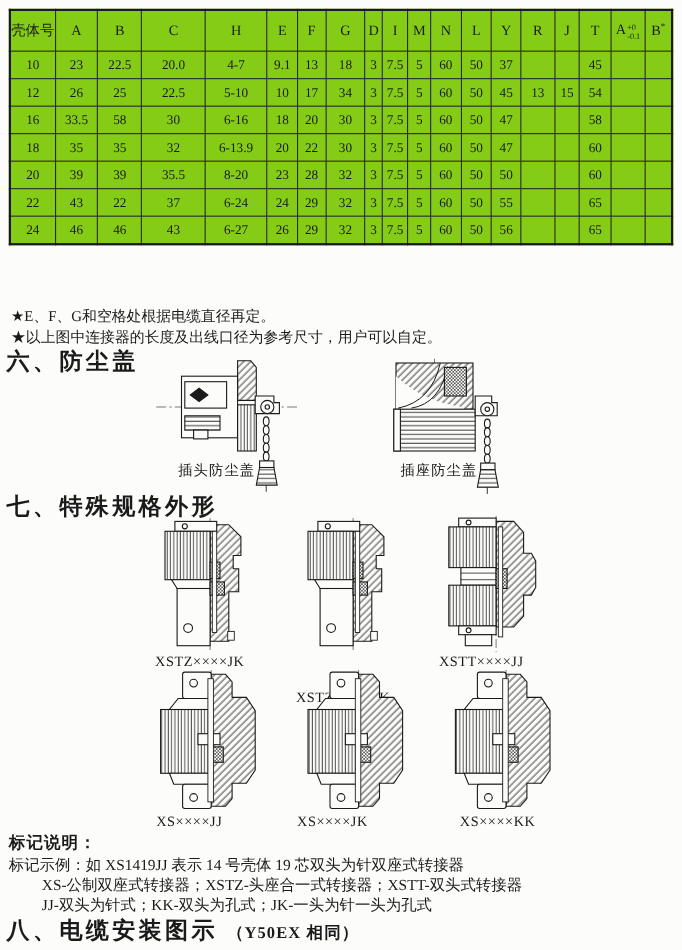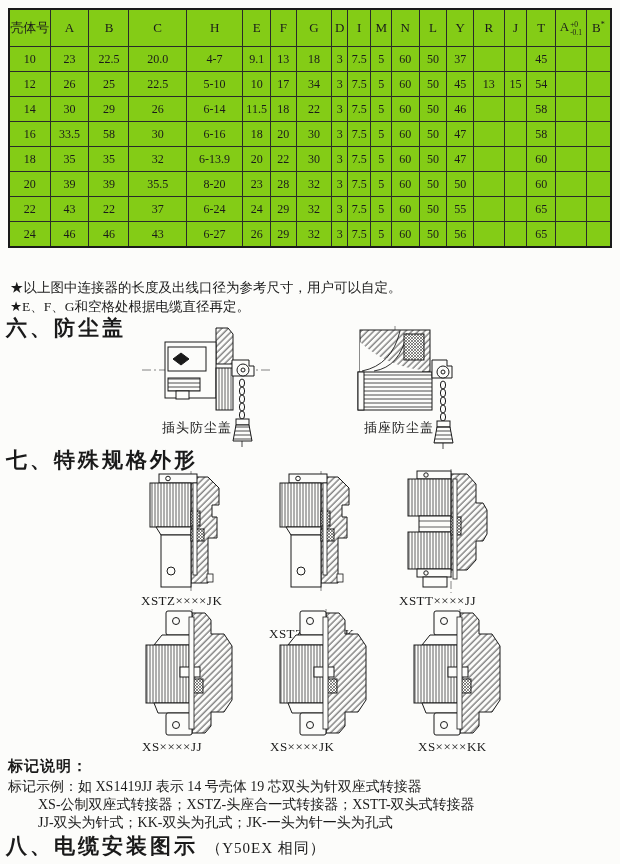--- a/index.html
+++ b/index.html
@@ -27,21 +27,21 @@
     font-size:7.5px;line-height:8px;text-align:left;margin-left:1px;
     vertical-align:middle;
   }
   .supmark{font-size:8px;vertical-align:super;line-height:1;}
   
   .notes{position:absolute;left:10px;top:279px;font-size:13.5px;line-height:18.5px;}
   .h-major{
     position:absolute;left:6px;font-size:21px;font-weight:bold;
     letter-spacing:3px;white-space:nowrap;
   }
-  .h-sub{font-size:15px;font-weight:normal;letter-spacing:1px;}
+  .h-sub{font-size:15px;font-weight:bold;letter-spacing:1px;}
   .fig{position:absolute;}
   .fig-caption{
     position:absolute;font-size:13px;letter-spacing:1px;white-space:nowrap;
   }
   .fig-label{
     position:absolute;font-size:13px;letter-spacing:0.5px;white-space:nowrap;
     font-family:Liberation Serif, serif;
   }
   .marking-title{position:absolute;left:8px;top:757px;font-size:15px;font-weight:bold;letter-spacing:1px;}
   .marking-line{position:absolute;font-size:14px;white-space:nowrap;}
@@ -208,41 +208,20 @@
         <td>60</td>
         <td>50</td>
         <td>45</td>
         <td>13</td>
         <td>15</td>
         <td>54</td>
         <td></td>
         <td></td>
       </tr>
       <tr>
-        <td>14</td>
-        <td>30</td>
-        <td>29</td>
-        <td>26</td>
-        <td>6-14</td>
-        <td>11.5</td>
-        <td>18</td>
-        <td>22</td>
-        <td>3</td>
-        <td>7.5</td>
-        <td>5</td>
-        <td>60</td>
-        <td>50</td>
-        <td>46</td>
-        <td></td>
-        <td></td>
-        <td>58</td>
-        <td></td>
-        <td></td>
-      </tr>
-      <tr>
         <td>16</td>
         <td>33.5</td>
         <td>58</td>
         <td>30</td>
         <td>6-16</td>
         <td>18</td>
         <td>20</td>
         <td>30</td>
         <td>3</td>
         <td>7.5</td>
@@ -337,22 +316,22 @@
         <td></td>
         <td></td>
         <td>65</td>
         <td></td>
         <td></td>
       </tr>
     </tbody>
 </table>
 
 <div class="notes">
+  <div>★E、F、G和空格处根据电缆直径再定。</div>
   <div>★以上图中连接器的长度及出线口径为参考尺寸，用户可以自定。</div>
-  <div>★E、F、G和空格处根据电缆直径再定。</div>
 </div>
 
 <div class="h-major" style="top:314px">六、防尘盖</div>
 
 <svg class="fig" style="left:140px;top:326px" width="215" height="124" viewBox="0 0 215 124">
   <line x1="2" y1="44" x2="132" y2="44" stroke="#666" stroke-width="0.8" stroke-dasharray="9 3 2 3"></line>
   <g stroke="#1a1a1a" stroke-width="1" fill="#fcfcfa">
     <path d="M76 2 h12 l5 6 v30 h-17 z" fill="url(#hatchP)"></path>
     <rect x="25" y="16" width="51" height="56"></rect>
     <rect x="28" y="21" width="38" height="24"></rect>

